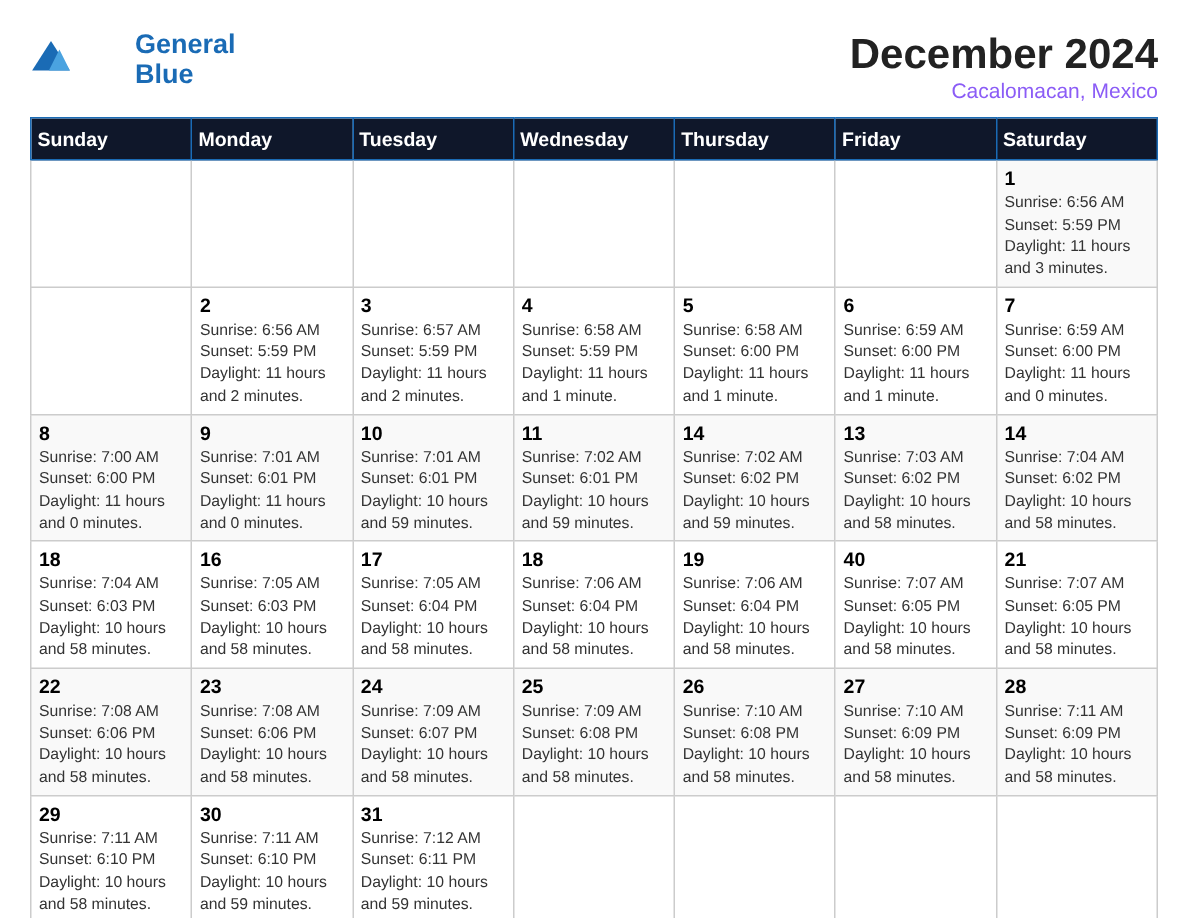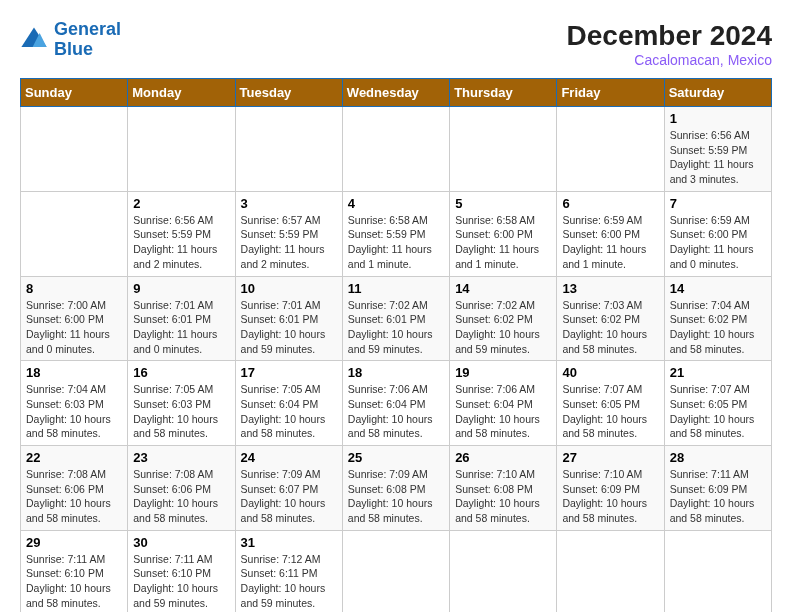--- a/index.html
+++ b/index.html
@@ -19,21 +19,21 @@
     .logo {
       display: flex;
       align-items: center;
       gap: 6px;
     }
     .logo-text {
       font-size: 18px;
       font-weight: bold;
       line-height: 1.1;
     }
-    .logo-text span { color: #1a6bb5; }
+    .logo-text span { color: #1a6bb5; margin-left: 36px; }
     .logo-icon {
       width: 28px;
       height: 28px;
     }
     .title-area {
       text-align: right;
     }
     .month-title {
       font-size: 28px;
       font-weight: bold;
@@ -42,21 +42,21 @@
     .location {
       font-size: 14px;
       color: #8b5cf6;
     }
     table {
       width: 100%;
       border-collapse: collapse;
       font-size: 11px;
     }
     thead th {
-      background: #a16207;
+      background: #0f172a;
       color: #fff;
       padding: 6px 4px;
       text-align: left;
       font-size: 13px;
       font-weight: bold;
       border: 1px solid #1a6bb5;
     }
     tbody td {
       border: 1px solid #ccc;
       vertical-align: top;

